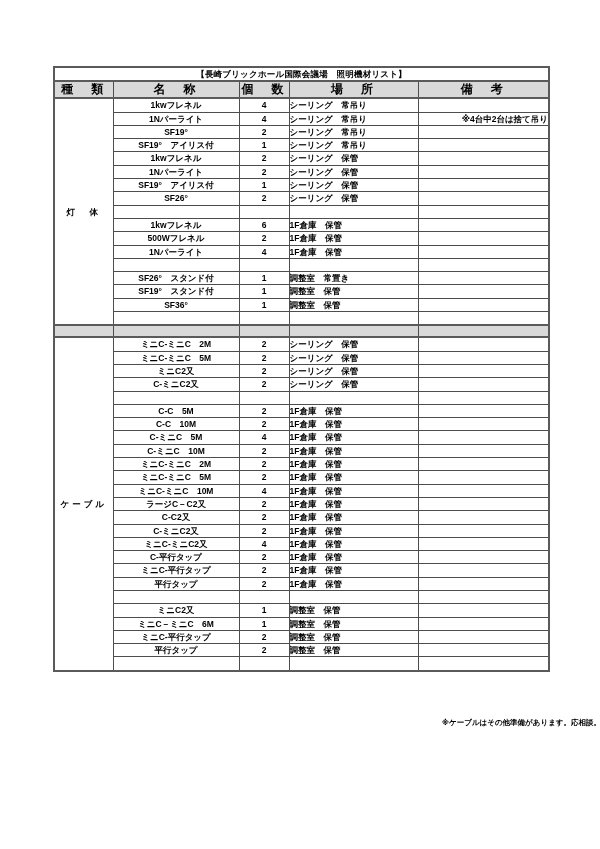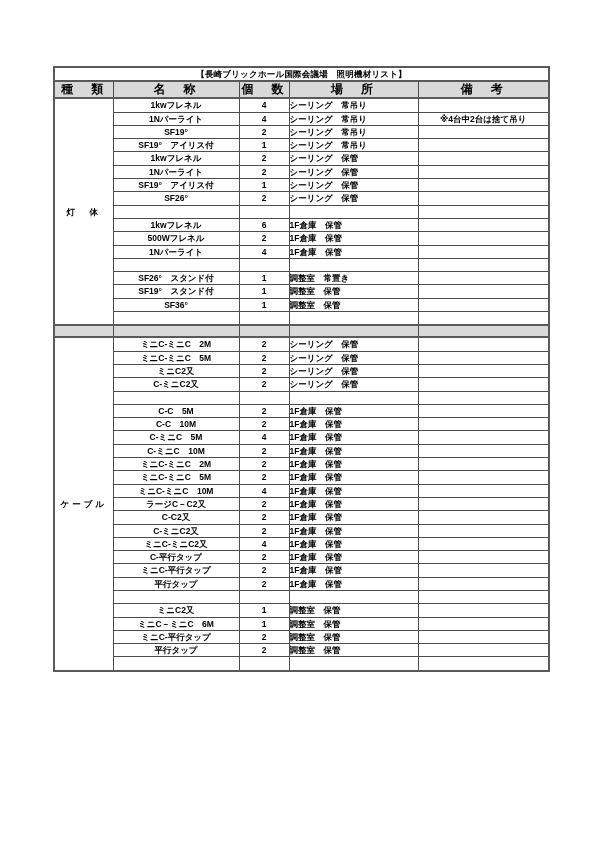--- a/index.html
+++ b/index.html
@@ -76,21 +76,21 @@
   }
   td.qty {
     text-align: center;
   }
   td.place {
     text-align: left;
     padding-left: 3px;
     margin-left: 32px;
   }
   td.note {
-    text-align: center;
+    text-align: right;
     padding-left: 3px;
   }
   tr.blank td { height: 12.3px; }
   tr.sep td {
     background: #d9d9d9;
     height: 10px;
     line-height: 10px;
     border-top: 2px solid #5a5a5a;
     border-bottom: 2px solid #5a5a5a;
   }
@@ -384,13 +384,14 @@
           <td class="note"></td>
         </tr>
         <tr class="blank">
           <td class="name"></td>
           <td class="qty"></td>
           <td class="place"></td>
           <td class="note"></td>
         </tr>
       </tbody>
   </table>
+  <div id="footnote">※ケーブルはその他準備があります。応相談。</div>
 </div>
 
 </body></html>

